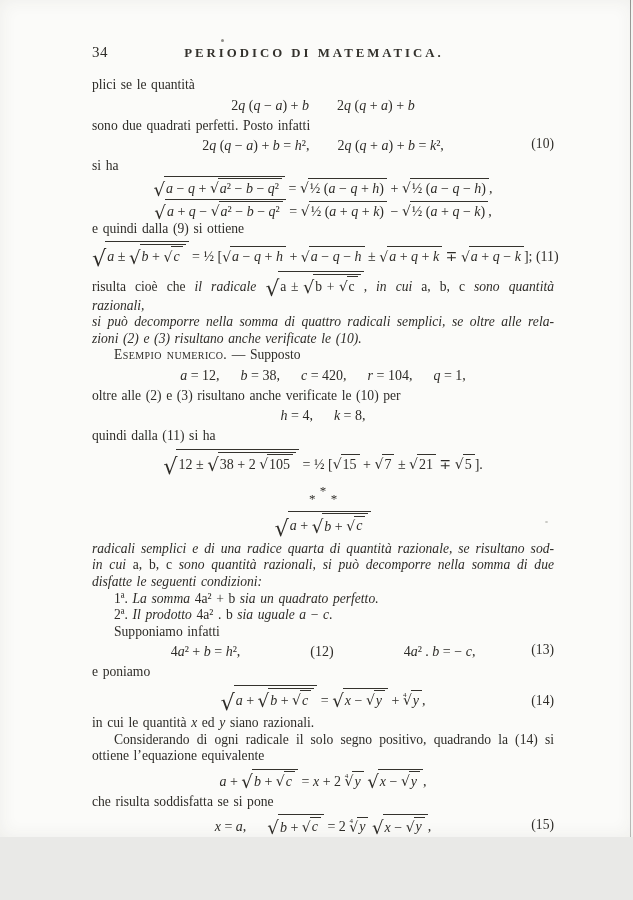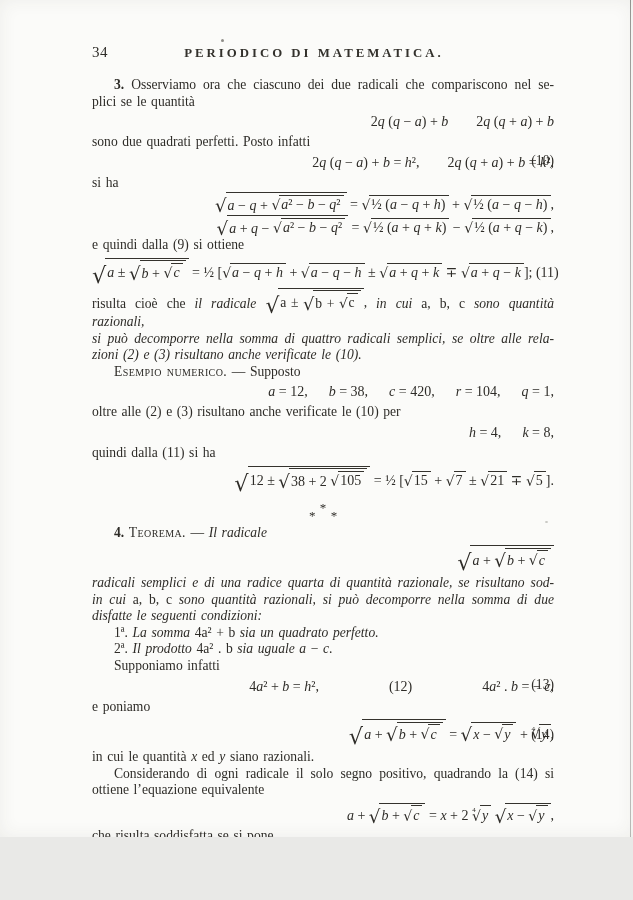--- a/index.html
+++ b/index.html
@@ -22,21 +22,21 @@
   .content{position:absolute;top:77px;left:92px;width:462px;}
 
   .line{font-size:13.6px;line-height:16.6px;min-height:16.6px;word-spacing:1.2px;}
   .indent{text-indent:22px;}
   .just{text-align:justify;text-align-last:justify;}
   .run-b{font-weight:bold;}
   .run-i{font-style:italic;}
   .run-sc{font-variant:small-caps;letter-spacing:.4px;}
   .run-m i,.run-mr i{font-style:italic;}
 
-  .disp{position:relative;text-align:right;font-size:14px;margin:1px 0;padding:3px 0;white-space:pre;}
+  .disp{position:relative;text-align:center;font-size:14px;margin:1px 0;padding:3px 0;white-space:pre;}
   .disp.tight{padding:1px 0;margin:0;}
   .eqno{position:absolute;right:0;bottom:5px;font-size:13.6px;white-space:nowrap;}
 
   .sq{display:inline-block;white-space:pre;}
   .sg{display:inline-block;line-height:.75;position:relative;margin-right:-1px;
       font-family:"DejaVu Sans","DejaVu Serif",sans-serif;font-weight:400;}
   .ix{position:absolute;top:-0.50em;left:0.02em;font-size:0.5em;line-height:1;
       font-family:"Liberation Serif","DejaVu Serif",serif;}
   .vin{display:inline-block;border-top:1.2px solid #34322d;padding:1.5px 3px 0 2px;}
 
@@ -46,21 +46,20 @@
 </head>
 <body>
 
 <div class="page">
   <div class="head">
     <span class="pnum">34</span>
     <span class="jtitle">PERIODICO  DI  MATEMATICA.</span>
     <span style="width:34px"></span>
   </div>
   <div class="content" id="content">
-      <div class="line indent just"><span class="run-b">3. </span><span class="run-r">Osserviamo ora che ciascuno dei due radicali che compariscono nel se-</span></div>
       <div class="line"><span class="run-r">plici se le quantità</span></div>
       <div class="disp"><span class="run-m">2<i>q</i> (<i>q</i> − <i>a</i>) + <i>b</i>        2<i>q</i> (<i>q</i> + <i>a</i>) + <i>b</i></span></div>
       <div class="line"><span class="run-r">sono due quadrati perfetti. Posto infatti</span></div>
       <div class="disp"><span class="run-m">2<i>q</i> (<i>q</i> − <i>a</i>) + <i>b</i> = <i>h</i>²,        2<i>q</i> (<i>q</i> + <i>a</i>) + <i>b</i> = <i>k</i>²,</span><span class="eqno">(10)</span></div>
       <div class="line"><span class="run-r">si ha</span></div>
       <div class="disp tight"><span class="run-m"><span class="sq"><span class="sg" style="font-size:1.30em;vertical-align:-0.15em">√</span><span class="vin"><i>a</i> − <i>q</i> + <span class="sq"><span class="sg" style="font-size:1.00em;vertical-align:-0.05em">√</span><span class="vin"><i>a</i>² − <i>b</i> − <i>q</i>²</span></span></span></span> = <span class="sq"><span class="sg" style="font-size:1.00em;vertical-align:-0.05em">√</span><span class="vin">½ (<i>a</i> − <i>q</i> + <i>h</i>)</span></span> + <span class="sq"><span class="sg" style="font-size:1.00em;vertical-align:-0.05em">√</span><span class="vin">½ (<i>a</i> − <i>q</i> − <i>h</i>)</span></span>,</span></div>
       <div class="disp tight"><span class="run-m"><span class="sq"><span class="sg" style="font-size:1.30em;vertical-align:-0.15em">√</span><span class="vin"><i>a</i> + <i>q</i> − <span class="sq"><span class="sg" style="font-size:1.00em;vertical-align:-0.05em">√</span><span class="vin"><i>a</i>² − <i>b</i> − <i>q</i>²</span></span></span></span> = <span class="sq"><span class="sg" style="font-size:1.00em;vertical-align:-0.05em">√</span><span class="vin">½ (<i>a</i> + <i>q</i> + <i>k</i>)</span></span> − <span class="sq"><span class="sg" style="font-size:1.00em;vertical-align:-0.05em">√</span><span class="vin">½ (<i>a</i> + <i>q</i> − <i>k</i>)</span></span>,</span></div>
       <div class="line"><span class="run-r">e quindi dalla (9) si ottiene</span></div>
       <div class="disp"><span class="run-m"><span class="sq"><span class="sg" style="font-size:1.60em;vertical-align:-0.25em">√</span><span class="vin"><i>a</i> ± <span class="sq"><span class="sg" style="font-size:1.30em;vertical-align:-0.15em">√</span><span class="vin"><i>b</i> + <span class="sq"><span class="sg" style="font-size:1.00em;vertical-align:-0.05em">√</span><span class="vin"><i>c</i></span></span></span></span></span></span> = ½ [<span class="sq"><span class="sg" style="font-size:1.00em;vertical-align:-0.05em">√</span><span class="vin"><i>a</i> − <i>q</i> + <i>h</i></span></span> + <span class="sq"><span class="sg" style="font-size:1.00em;vertical-align:-0.05em">√</span><span class="vin"><i>a</i> − <i>q</i> − <i>h</i></span></span> ± <span class="sq"><span class="sg" style="font-size:1.00em;vertical-align:-0.05em">√</span><span class="vin"><i>a</i> + <i>q</i> + <i>k</i></span></span> ∓ <span class="sq"><span class="sg" style="font-size:1.00em;vertical-align:-0.05em">√</span><span class="vin"><i>a</i> + <i>q</i> − <i>k</i></span></span>]; (11)</span></div>
       <div class="line just"><span class="run-r">risulta cioè che </span><span class="run-i">il radicale </span><span class="run-mr"><span class="sq"><span class="sg" style="font-size:1.60em;vertical-align:-0.25em">√</span><span class="vin">a ± <span class="sq"><span class="sg" style="font-size:1.30em;vertical-align:-0.15em">√</span><span class="vin">b + <span class="sq"><span class="sg" style="font-size:1.00em;vertical-align:-0.05em">√</span><span class="vin">c</span></span></span></span></span></span>,</span><span class="run-i"> in cui </span><span class="run-r">a, b, c </span><span class="run-i">sono quantità razionali,</span></div>
@@ -69,21 +68,20 @@
       <div class="line indent"><span class="run-sc">Esempio numerico.</span><span class="run-r"> — Supposto</span></div>
       <div class="disp"><span class="run-m"><i>a</i> = 12,      <i>b</i> = 38,      <i>c</i> = 420,      <i>r</i> = 104,      <i>q</i> = 1,</span></div>
       <div class="line"><span class="run-r">oltre alle (2) e (3) risultano anche verificate le (10) per</span></div>
       <div class="disp"><span class="run-m"><i>h</i> = 4,      <i>k</i> = 8,</span></div>
       <div class="line"><span class="run-r">quindi dalla (11) si ha</span></div>
       <div class="disp"><span class="run-m"><span class="sq"><span class="sg" style="font-size:1.60em;vertical-align:-0.25em">√</span><span class="vin">12 ± <span class="sq"><span class="sg" style="font-size:1.30em;vertical-align:-0.15em">√</span><span class="vin">38 + 2 <span class="sq"><span class="sg" style="font-size:1.00em;vertical-align:-0.05em">√</span><span class="vin">105</span></span></span></span></span></span> = ½ [<span class="sq"><span class="sg" style="font-size:1.00em;vertical-align:-0.05em">√</span><span class="vin">15</span></span> + <span class="sq"><span class="sg" style="font-size:1.00em;vertical-align:-0.05em">√</span><span class="vin">7</span></span> ± <span class="sq"><span class="sg" style="font-size:1.00em;vertical-align:-0.05em">√</span><span class="vin">21</span></span> ∓ <span class="sq"><span class="sg" style="font-size:1.00em;vertical-align:-0.05em">√</span><span class="vin">5</span></span>].</span></div>
       <div class="ast">
         <div class="a1">*</div>
         <div class="a2">* *</div>
       </div>
-      <div class="line indent"><span class="run-b">4. </span><span class="run-sc">Teorema.</span><span class="run-r"> — </span><span class="run-i">Il radicale</span></div>
       <div class="disp"><span class="run-m"><span class="sq"><span class="sg" style="font-size:1.60em;vertical-align:-0.25em">√</span><span class="vin"><i>a</i> + <span class="sq"><span class="sg" style="font-size:1.30em;vertical-align:-0.15em">√</span><span class="vin"><i>b</i> + <span class="sq"><span class="sg" style="font-size:1.00em;vertical-align:-0.05em">√</span><span class="vin"><i>c</i></span></span></span></span></span></span></span></div>
       <div class="line just"><span class="run-i">radicali semplici e di una radice quarta di quantità razionale, se risultano sod-</span></div>
       <div class="line just"><span class="run-i">in cui </span><span class="run-r">a, b, c </span><span class="run-i">sono quantità razionali, si può decomporre nella somma di due</span></div>
       <div class="line"><span class="run-i">disfatte le seguenti condizioni:</span></div>
       <div class="line indent"><span class="run-r">1ª. </span><span class="run-i">La somma </span><span class="run-mr">4a² + b</span><span class="run-i"> sia un quadrato perfetto.</span></div>
       <div class="line indent"><span class="run-r">2ª. </span><span class="run-i">Il prodotto </span><span class="run-mr">4a² . b</span><span class="run-i"> sia uguale a </span><span class="run-m">− <i>c</i>.</span></div>
       <div class="line indent"><span class="run-r">Supponiamo infatti</span></div>
       <div class="disp"><span class="run-m">4<i>a</i>² + <i>b</i> = <i>h</i>²,                    (12)                    4<i>a</i>² . <i>b</i> = − <i>c</i>,</span><span class="eqno">(13)</span></div>
       <div class="line"><span class="run-r">e poniamo</span></div>
       <div class="disp"><span class="run-m"><span class="sq"><span class="sg" style="font-size:1.60em;vertical-align:-0.25em">√</span><span class="vin"><i>a</i> + <span class="sq"><span class="sg" style="font-size:1.30em;vertical-align:-0.15em">√</span><span class="vin"><i>b</i> + <span class="sq"><span class="sg" style="font-size:1.00em;vertical-align:-0.05em">√</span><span class="vin"><i>c</i></span></span></span></span></span></span> = <span class="sq"><span class="sg" style="font-size:1.30em;vertical-align:-0.15em">√</span><span class="vin"><i>x</i> − <span class="sq"><span class="sg" style="font-size:1.00em;vertical-align:-0.05em">√</span><span class="vin"><i>y</i></span></span></span></span> + <span class="sq"><span class="sg" style="font-size:1.00em;vertical-align:-0.05em"><span class="ix">4</span>√</span><span class="vin"><i>y</i></span></span>,</span><span class="eqno">(14)</span></div>

